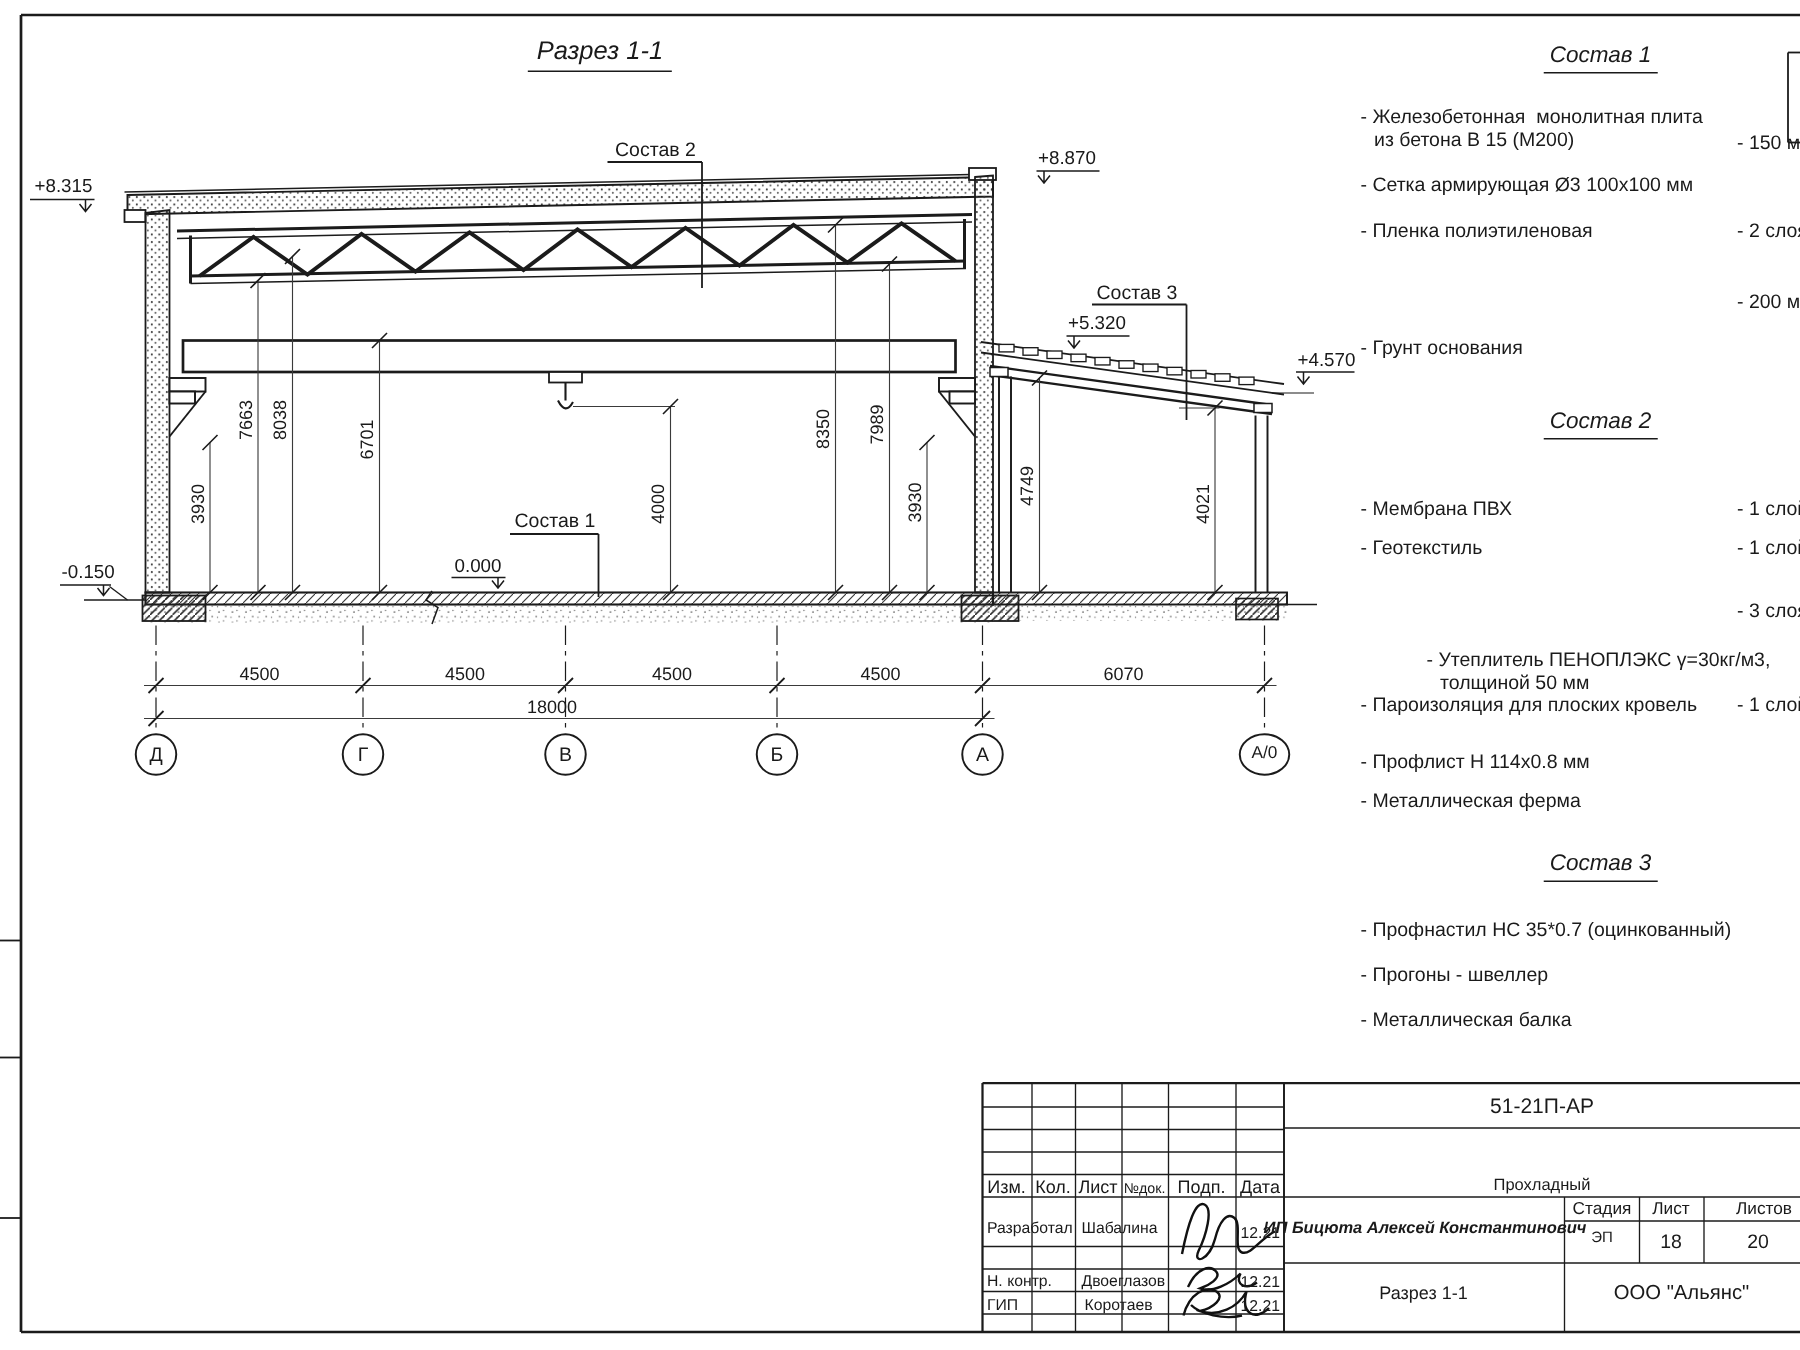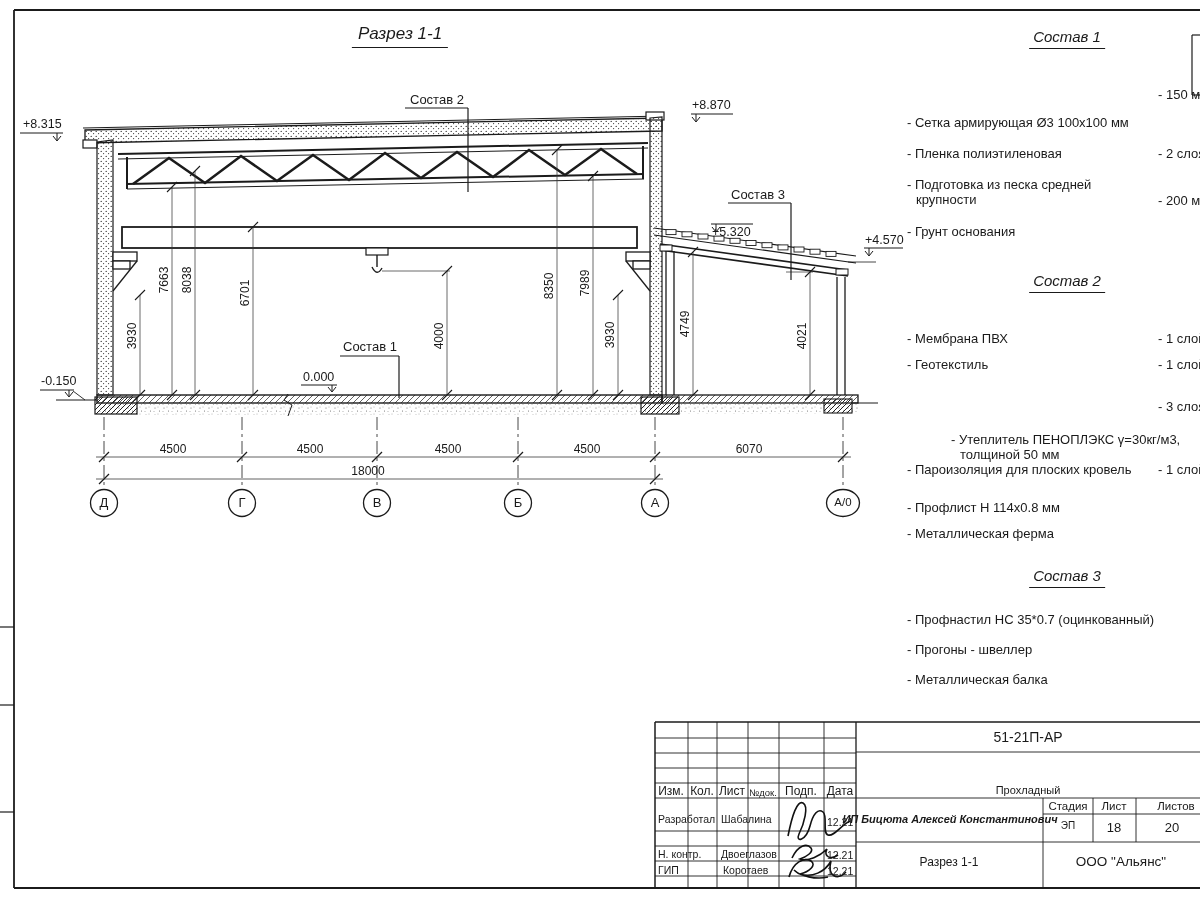--- a/index.html
+++ b/index.html
@@ -259,21 +259,21 @@
 </svg>
 
 <div class="t ptitle cx" style="left:400px;top:24px;">Разрез 1-1</div>
 
 <div class="t callout" style="left:410px;top:92px;">Состав 2</div>
 <div class="t callout" style="left:731px;top:187px;">Состав 3</div>
 <div class="t callout" style="left:343px;top:339px;">Состав 1</div>
 
 <div class="t elev" style="left:23px;top:117px;">+8.315</div>
 <div class="t elev" style="left:692px;top:98px;">+8.870</div>
-<div class="t elev" style="left:712px;top:208px;margin-top:17px;">+5.320</div>
+<div class="t elev" style="left:712px;top:208px;">+5.320</div>
 <div class="t elev" style="left:865px;top:233px;">+4.570</div>
 <div class="t elev" style="left:303px;top:370px;">0.000</div>
 <div class="t elev" style="left:41px;top:374px;">-0.150</div>
 
 <div class="t vdim" style="left:132px;top:336px;">3930</div>
 <div class="t vdim" style="left:164px;top:280px;">7663</div>
 <div class="t vdim" style="left:187px;top:280px;">8038</div>
 <div class="t vdim" style="left:245px;top:293px;">6701</div>
 <div class="t vdim" style="left:439px;top:336px;">4000</div>
 <div class="t vdim" style="left:549px;top:286px;">8350</div>
@@ -290,26 +290,26 @@
 <div class="t dim cx" style="left:368px;top:464px;">18000</div>
 
 <div class="t axis cc" style="left:104px;top:503px;">Д</div>
 <div class="t axis cc" style="left:242px;top:503px;">Г</div>
 <div class="t axis cc" style="left:377px;top:503px;">В</div>
 <div class="t axis cc" style="left:518px;top:503px;">Б</div>
 <div class="t axis cc" style="left:655px;top:503px;">А</div>
 <div class="t axis cc" style="left:843px;top:503px;font-size:11.5px;">А/0</div>
 
 <div class="t ltitle cx" style="left:1067px;top:28px;">Состав 1</div>
+<div class="t item" style="left:907px;top:70px;">- Железобетонная  монолитная плита
+из бетона В 15 (М200)</div>
 <div class="t ival" style="left:1158px;top:87px;">- 150 мм</div>
 <div class="t item" style="left:907px;top:115px;">- Сетка армирующая Ø3 100х100 мм</div>
 <div class="t item" style="left:907px;top:146px;">- Пленка полиэтиленовая</div>
 <div class="t ival" style="left:1158px;top:146px;">-  2 слоя</div>
-<div class="t item" style="left:907px;top:177px;">- Подготовка из песка средней
-крупности</div>
 <div class="t ival" style="left:1158px;top:193px;">- 200 мм</div>
 <div class="t item" style="left:907px;top:224px;">- Грунт основания</div>
 
 <div class="t ltitle cx" style="left:1067px;top:272px;">Состав 2</div>
 <div class="t item" style="left:907px;top:331px;">- Мембрана ПВХ</div>
 <div class="t ival" style="left:1158px;top:331px;">- 1 слой</div>
 <div class="t item" style="left:907px;top:357px;">- Геотекстиль</div>
 <div class="t ival" style="left:1158px;top:357px;">- 1 слой</div>
 <div class="t item" style="left:951px;top:384px;margin-top:48px;">- Утеплитель ПЕНОПЛЭКС γ=30кг/м3,
 толщиной 50 мм</div>

